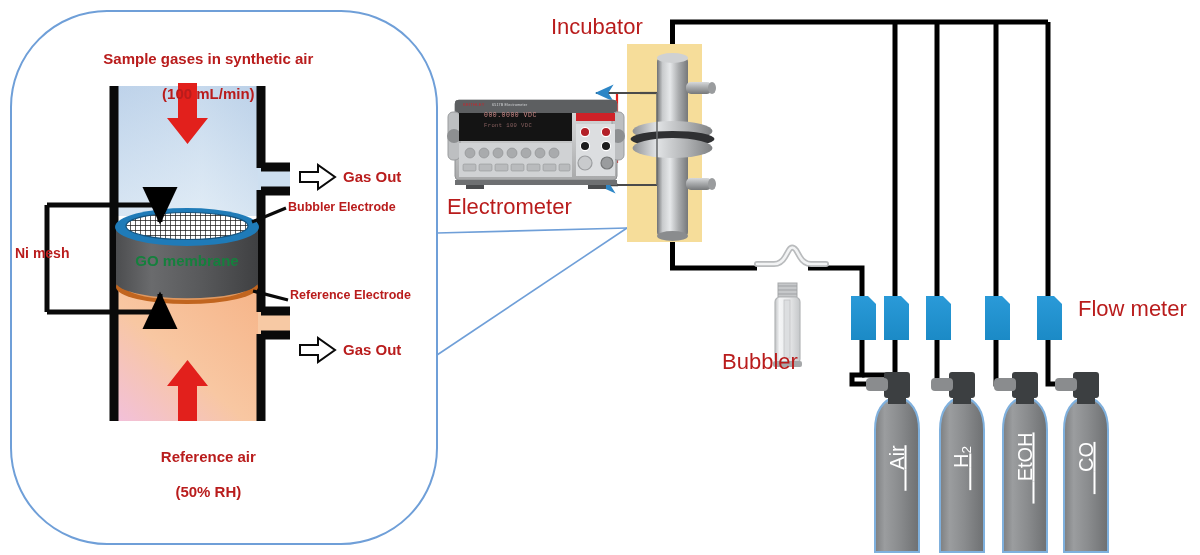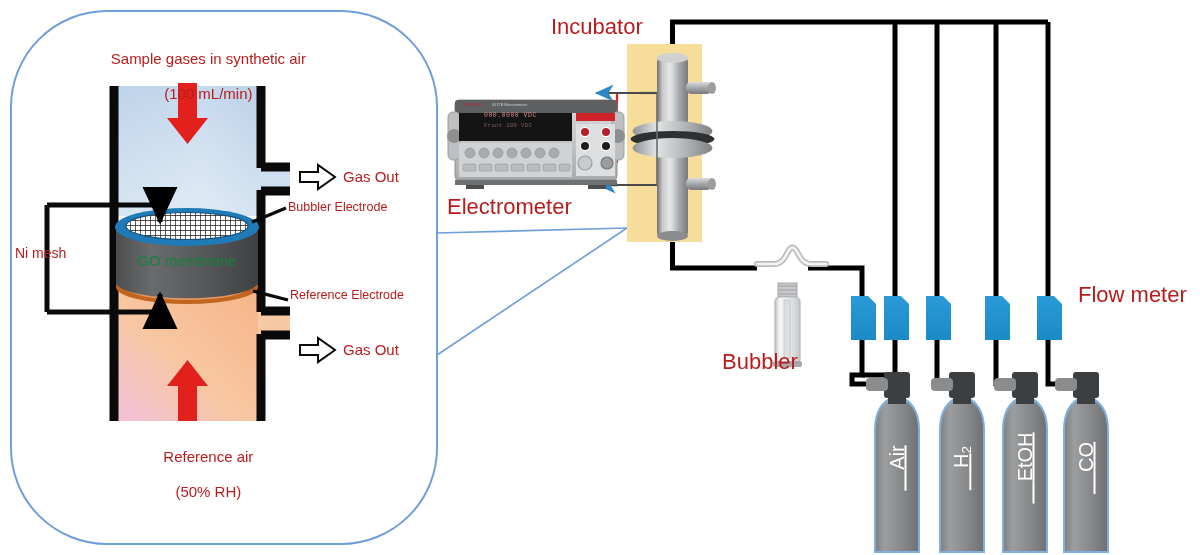--- a/index.html
+++ b/index.html
@@ -26,21 +26,21 @@
     height: 555px;
   }
   .lbl {
     position: absolute;
     font-family: "Liberation Sans", sans-serif;
     color: #b91c1c;
     white-space: pre;
     line-height: 1.18;
   }
   .lbl-bold {
-    font-weight: normal;
+    font-weight: bold;
   }
   .lbl-center {
     text-align: center;
     transform: translateX(-50%);
   }
   .vert-label {
     position: absolute;
     color: #ffffff;
     font-family: "Liberation Sans", sans-serif;
     font-size: 20px;
@@ -329,21 +329,21 @@
   <div class="lbl lbl-bold" style="left:290px; top:288px; font-size:12.5px;">Reference Electrode</div>
 
   <div class="lbl lbl-bold lbl-center" style="left:187px; top:252px; font-size:15px; color:#15803d;">GO membrane</div>
 
   <div class="lbl" style="left:551px; top:14px; font-size:22px;">Incubator</div>
 
   <div class="lbl" style="left:447px; top:194px; font-size:22px;">Electrometer</div>
 
   <div class="lbl" style="left:722px; top:349px; font-size:22px;">Bubbler</div>
 
-  <div class="lbl" style="left:1078px; top:282px; font-size:22px;">Flow meter</div>
+  <div class="lbl" style="left:1078px; top:296px; font-size:22px;">Flow meter</div>
 
   <div class="lbl" style="left:484px; top:112px; font-size:6.5px; color:#cf8a88; font-family:'Liberation Mono', monospace; letter-spacing:0.5px;">000.0000 VDC</div>
   <div class="lbl" style="left:484px; top:123px; font-size:5.5px; color:#8a6261; font-family:'Liberation Mono', monospace; letter-spacing:0.4px;">Front 100 VDC</div>
   <div class="lbl" style="left:463px; top:103px; font-size:4px; color:#cf2128; letter-spacing:0.3px;">KEITHLEY</div>
   <div class="lbl" style="left:492px; top:103px; font-size:3.6px; color:#d8dadc; letter-spacing:0.2px;">6517B Electrometer</div>
 
   <div class="vert-label" style="left:897px; top:468px;">
     <span>Air</span>
   </div>
   <div class="vert-label" style="left:962px; top:468px;">

